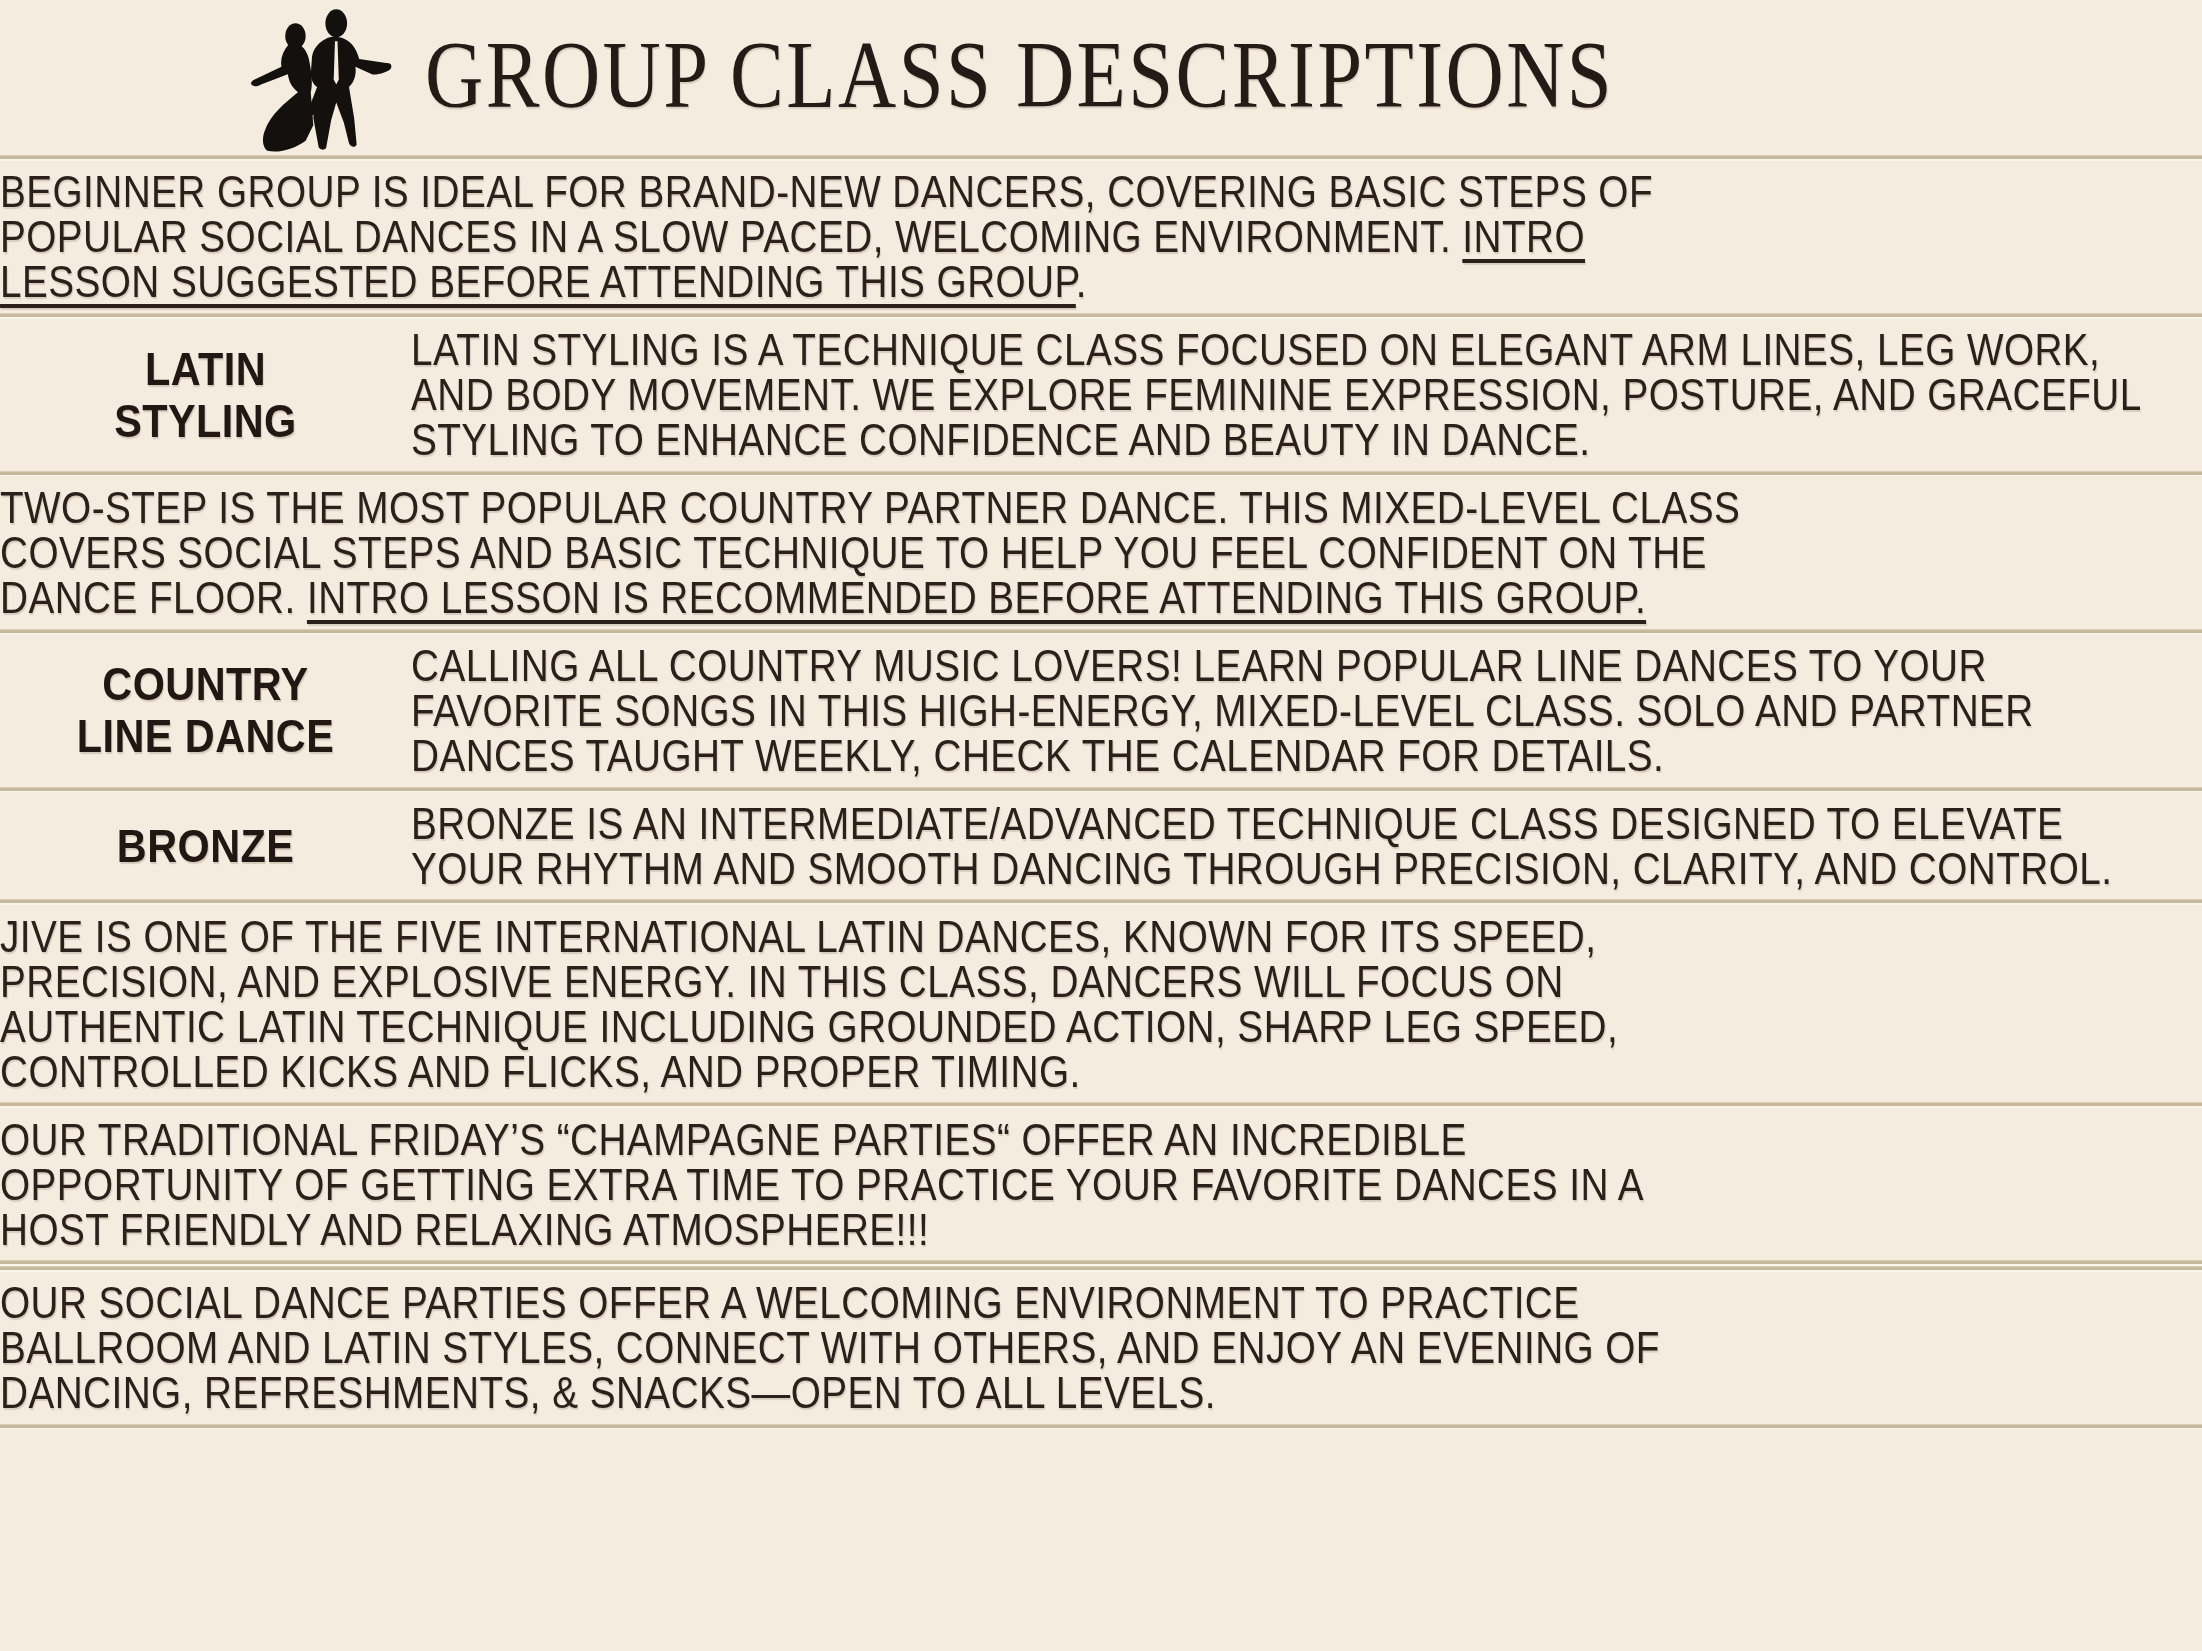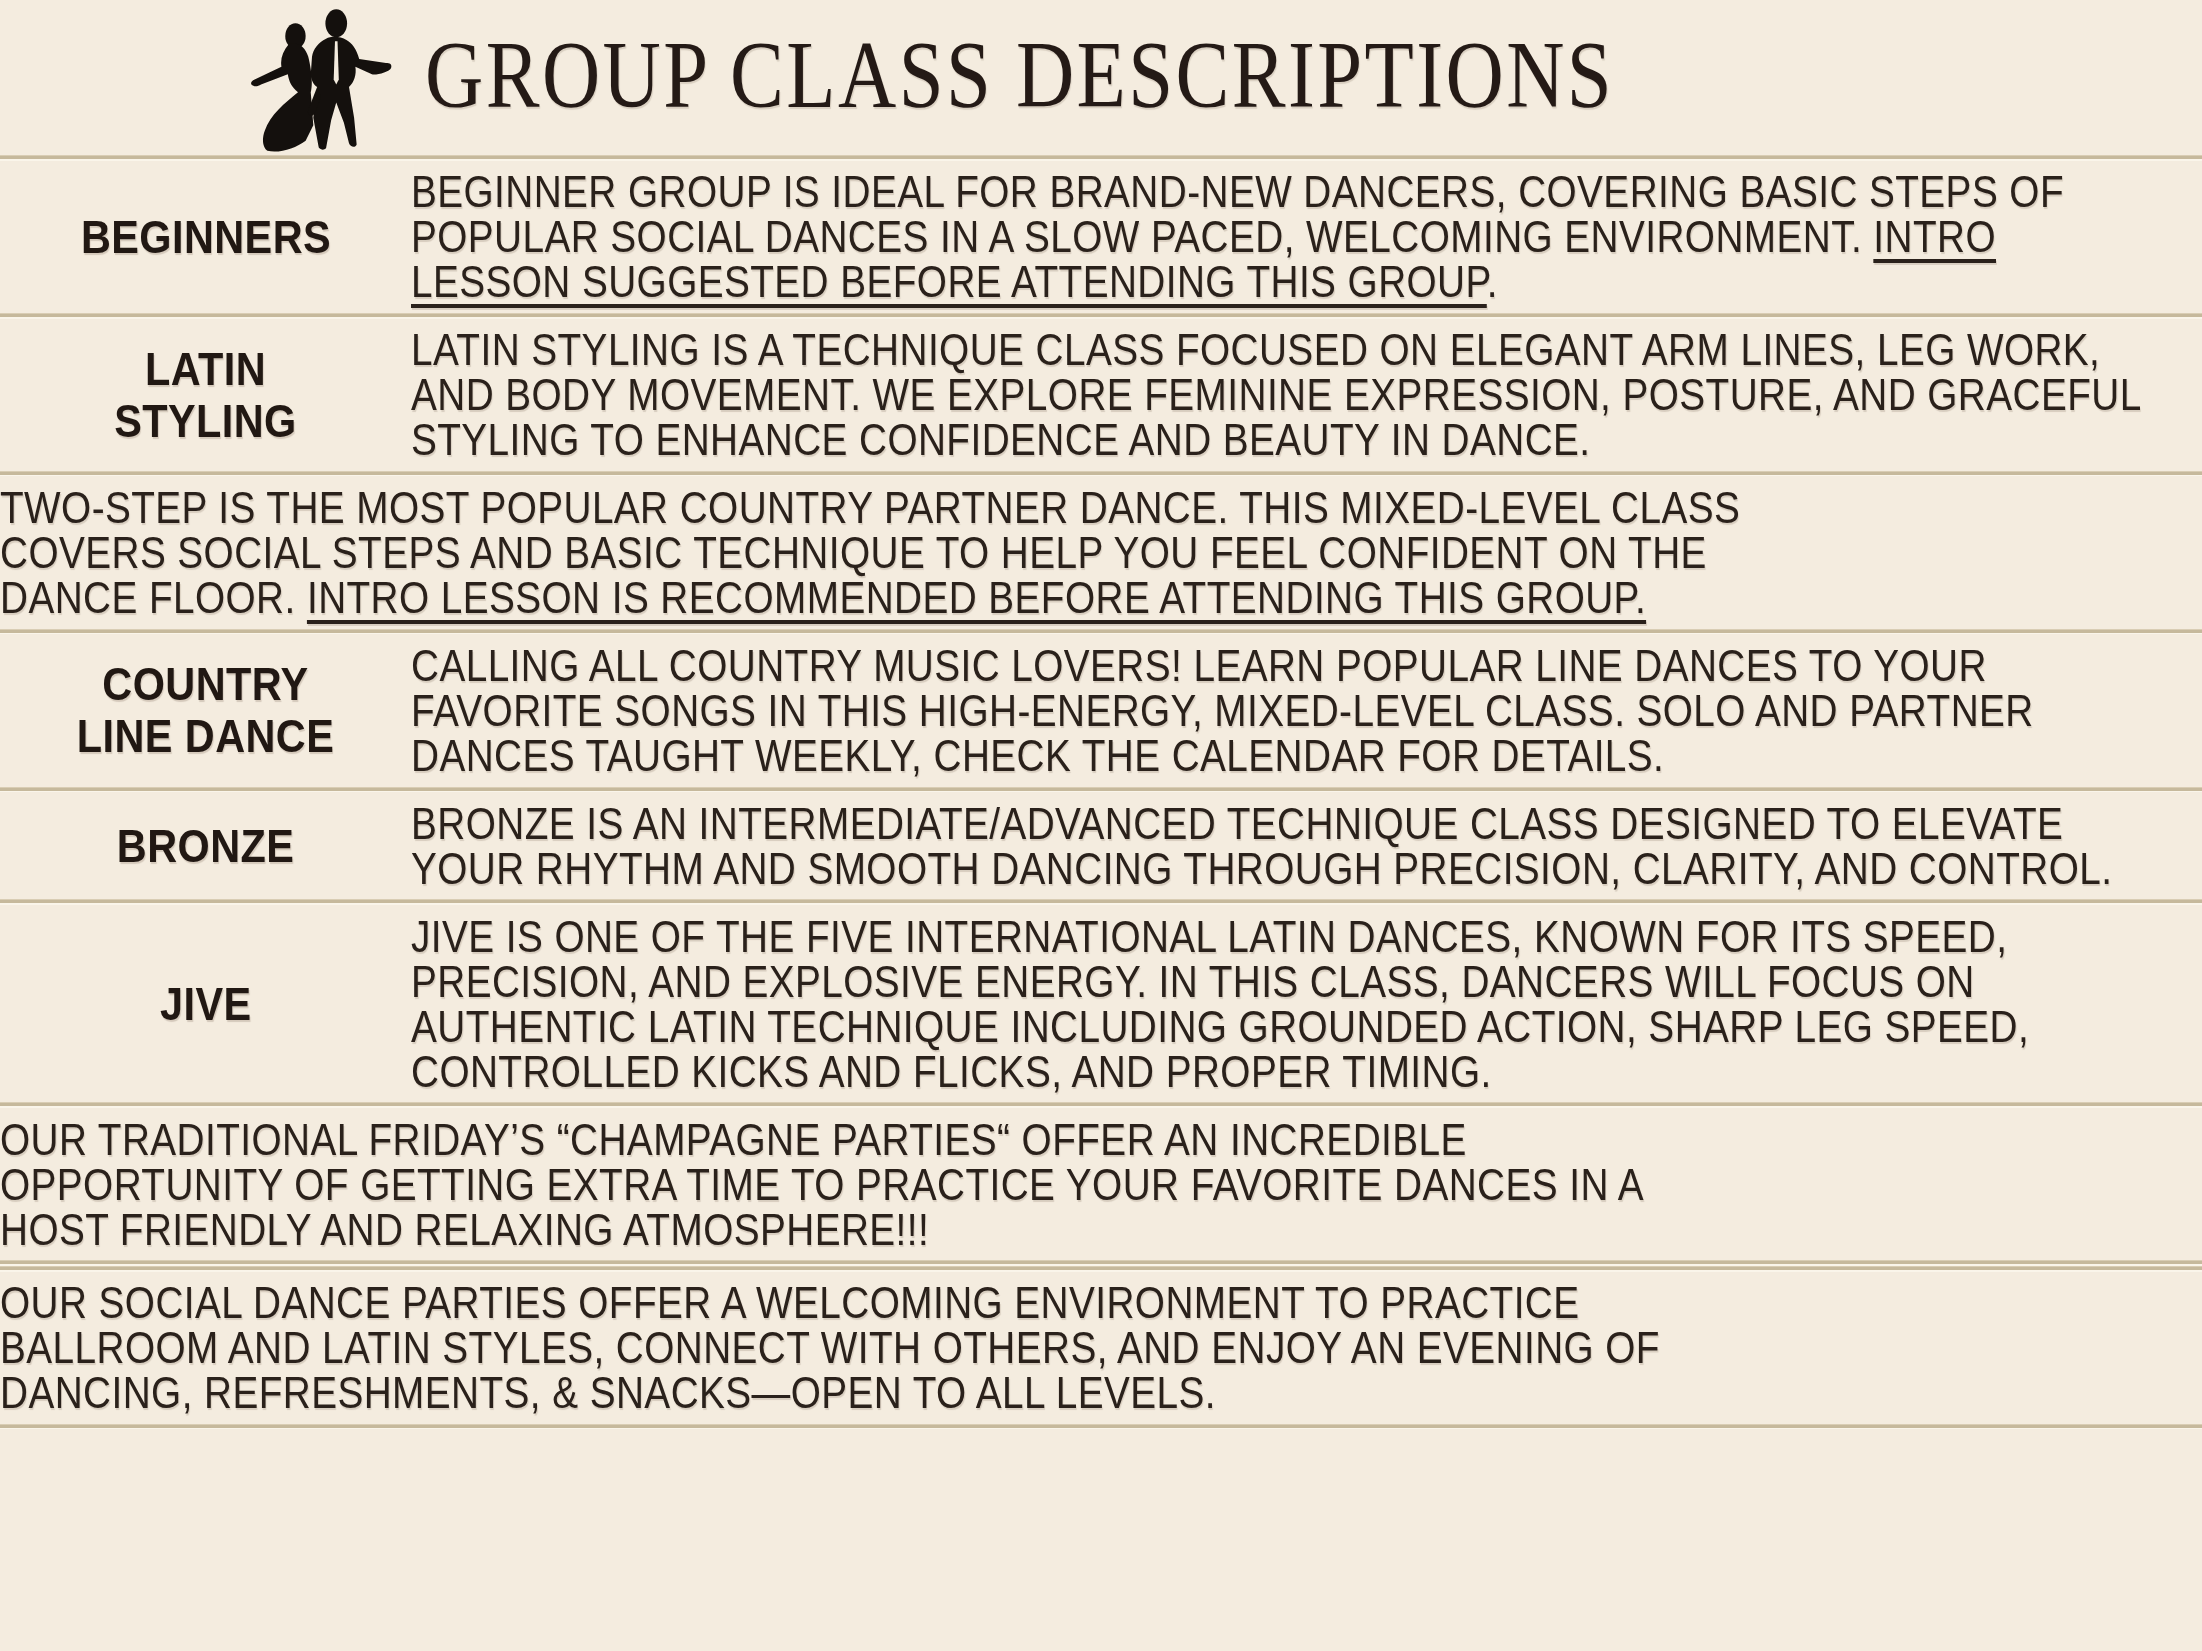--- a/index.html
+++ b/index.html
@@ -95,23 +95,20 @@
       </g>
 
       <path d="M69,26 L71,26 L72,56 L70,60 L68,56 Z" fill="#f4ecdf"></path>
     </svg>
     <div class="title">GROUP CLASS DESCRIPTIONS</div>
   </div>
 
   <div id="rows-container">
       <div class="divider"></div>
       <div class="row">
-        <div class="label-col">
-          <div class="label-inner">BEGINNERS</div>
-        </div>
         <div class="desc-col">
           <div class="desc-inner"><span>BEGINNER GROUP IS IDEAL FOR BRAND-NEW DANCERS, COVERING BASIC STEPS OF POPULAR SOCIAL DANCES IN A SLOW PACED, WELCOMING ENVIRONMENT. </span><span class="u">INTRO LESSON SUGGESTED BEFORE ATTENDING THIS GROUP</span><span>.</span></div>
         </div>
       </div>
       <div class="divider"></div>
       <div class="row">
         <div class="label-col">
           <div class="label-inner">LATIN STYLING</div>
         </div>
         <div class="desc-col">
@@ -137,23 +134,20 @@
       <div class="row">
         <div class="label-col">
           <div class="label-inner">BRONZE</div>
         </div>
         <div class="desc-col">
           <div class="desc-inner"><span>BRONZE IS AN INTERMEDIATE/ADVANCED TECHNIQUE CLASS DESIGNED TO ELEVATE YOUR RHYTHM AND SMOOTH DANCING THROUGH PRECISION, CLARITY, AND CONTROL.</span></div>
         </div>
       </div>
       <div class="divider"></div>
       <div class="row">
-        <div class="label-col">
-          <div class="label-inner">JIVE</div>
-        </div>
         <div class="desc-col">
           <div class="desc-inner"><span>JIVE IS ONE OF THE FIVE INTERNATIONAL LATIN DANCES, KNOWN FOR ITS SPEED, PRECISION, AND EXPLOSIVE ENERGY. IN THIS CLASS, DANCERS WILL FOCUS ON AUTHENTIC LATIN TECHNIQUE INCLUDING GROUNDED ACTION, SHARP LEG SPEED, CONTROLLED KICKS AND FLICKS, AND PROPER TIMING.</span></div>
         </div>
       </div>
       <div class="divider"></div>
       <div class="row">
         <div class="desc-col">
           <div class="desc-inner"><span>OUR TRADITIONAL FRIDAY’S “CHAMPAGNE PARTIES“ OFFER AN INCREDIBLE OPPORTUNITY OF GETTING EXTRA TIME TO PRACTICE YOUR FAVORITE DANCES IN A HOST FRIENDLY AND RELAXING ATMOSPHERE!!!</span></div>
         </div>
       </div>

